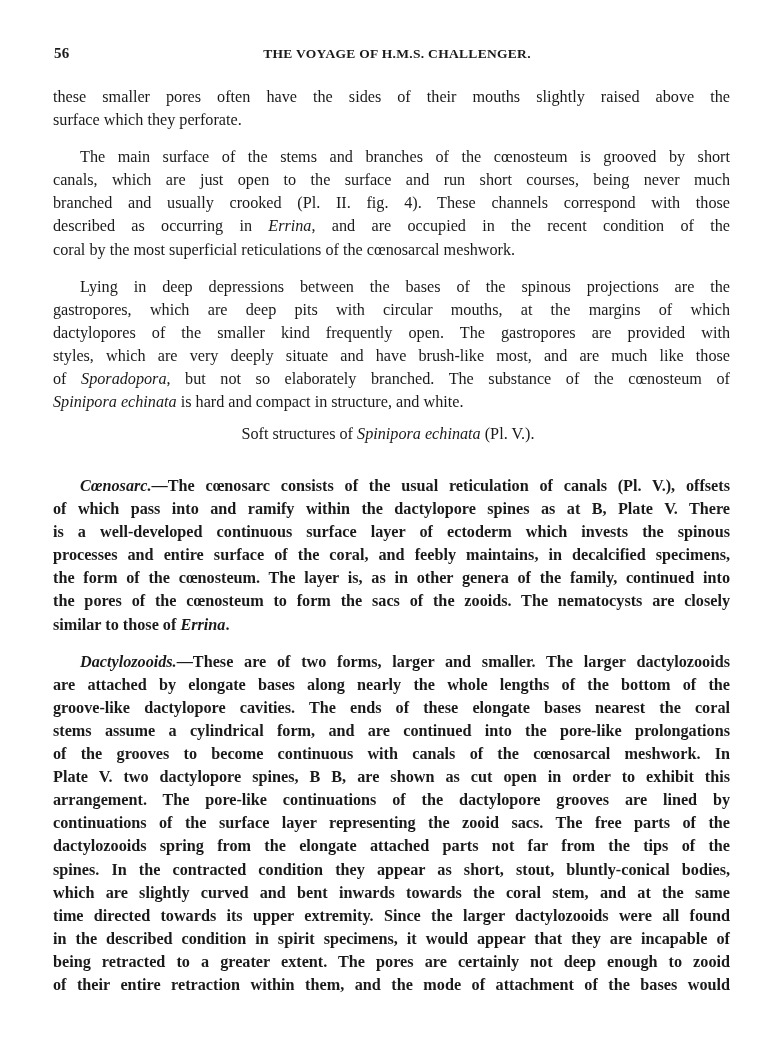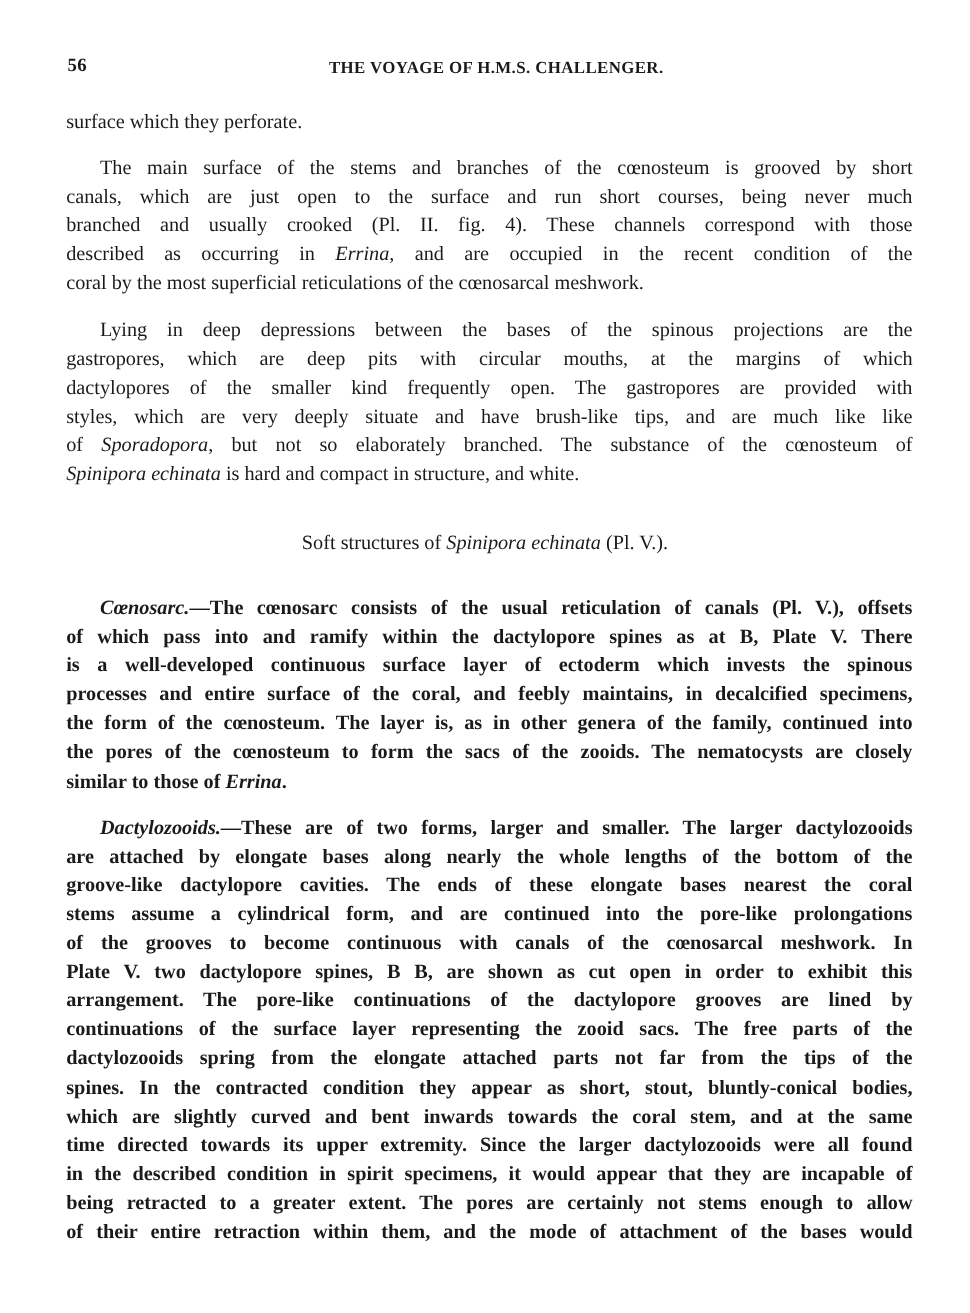--- a/index.html
+++ b/index.html
@@ -32,30 +32,31 @@
 <body>
 
 <div class="page">
 
   <div class="header">
     <span class="pnum">56</span>
     <span class="running">THE VOYAGE OF H.M.S. CHALLENGER.</span>
   </div>
 
   <div class="body" style="top:86px;">
+    <span class="line">these smaller pores often have the sides of their mouths slightly raised above the</span>
     <span class="line last">surface which they perforate.</span>
     <span class="line indent">The main surface of the stems and branches of the cœnosteum is grooved by short</span>
     <span class="line">canals, which are just open to the surface and run short courses, being never much</span>
     <span class="line">branched and usually crooked (Pl. II. fig. 4). These channels correspond with those</span>
     <span class="line"><span>described as occurring in </span><i>Errina</i><span>, and are occupied in the recent condition of the</span></span>
     <span class="line last">coral by the most superficial reticulations of the cœnosarcal meshwork.</span>
     <span class="line indent">Lying in deep depressions between the bases of the spinous projections are the</span>
     <span class="line">gastropores, which are deep pits with circular mouths, at the margins of which</span>
     <span class="line">dactylopores of the smaller kind frequently open. The gastropores are provided with</span>
-    <span class="line">styles, which are very deeply situate and have brush-like tips, and are much like like</span>
+    <span class="line">styles, which are very deeply situate and have brush-like most, and are much like those</span>
     <span class="line"><span>of </span><i>Sporadopora</i><span>, but not so elaborately branched. The substance of the cœnosteum of</span></span>
     <span class="line last"><i>Spinipora echinata</i><span> is hard and compact in structure, and white.</span></span>
   </div>
 
   <div class="heading"><span>Soft structures of </span><i>Spinipora echinata</i><span> (Pl. V.).</span></div>
 
   <div class="body" style="top:461px;font-weight:bold;">
     <span class="line indent"><i>Cœnosarc.</i><span>—The cœnosarc consists of the usual reticulation of canals (Pl. V.), offsets</span></span>
     <span class="line">of which pass into and ramify within the dactylopore spines as at B, Plate V. There</span>
     <span class="line">is a well-developed continuous surface layer of ectoderm which invests the spinous</span>
@@ -69,17 +70,17 @@
     <span class="line">stems assume a cylindrical form, and are continued into the pore-like prolongations</span>
     <span class="line">of the grooves to become continuous with canals of the cœnosarcal meshwork. In</span>
     <span class="line">Plate V. two dactylopore spines, B B, are shown as cut open in order to exhibit this</span>
     <span class="line">arrangement. The pore-like continuations of the dactylopore grooves are lined by</span>
     <span class="line">continuations of the surface layer representing the zooid sacs. The free parts of the</span>
     <span class="line">dactylozooids spring from the elongate attached parts not far from the tips of the</span>
     <span class="line">spines. In the contracted condition they appear as short, stout, bluntly-conical bodies,</span>
     <span class="line">which are slightly curved and bent inwards towards the coral stem, and at the same</span>
     <span class="line">time directed towards its upper extremity. Since the larger dactylozooids were all found</span>
     <span class="line">in the described condition in spirit specimens, it would appear that they are incapable of</span>
-    <span class="line">being retracted to a greater extent. The pores are certainly not stems enough to allow</span>
+    <span class="line">being retracted to a greater extent. The pores are certainly not deep enough to zooid</span>
     <span class="line">of their entire retraction within them, and the mode of attachment of the bases would</span>
   </div>
 
 </div>
 
 </body></html>

